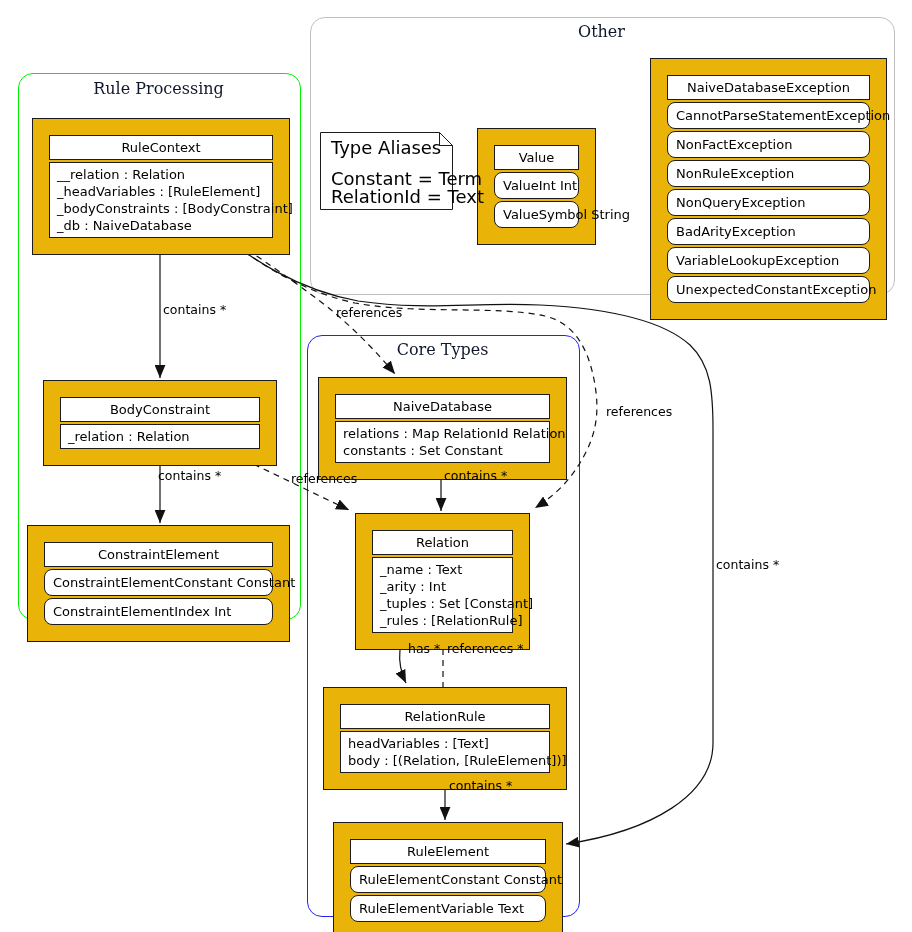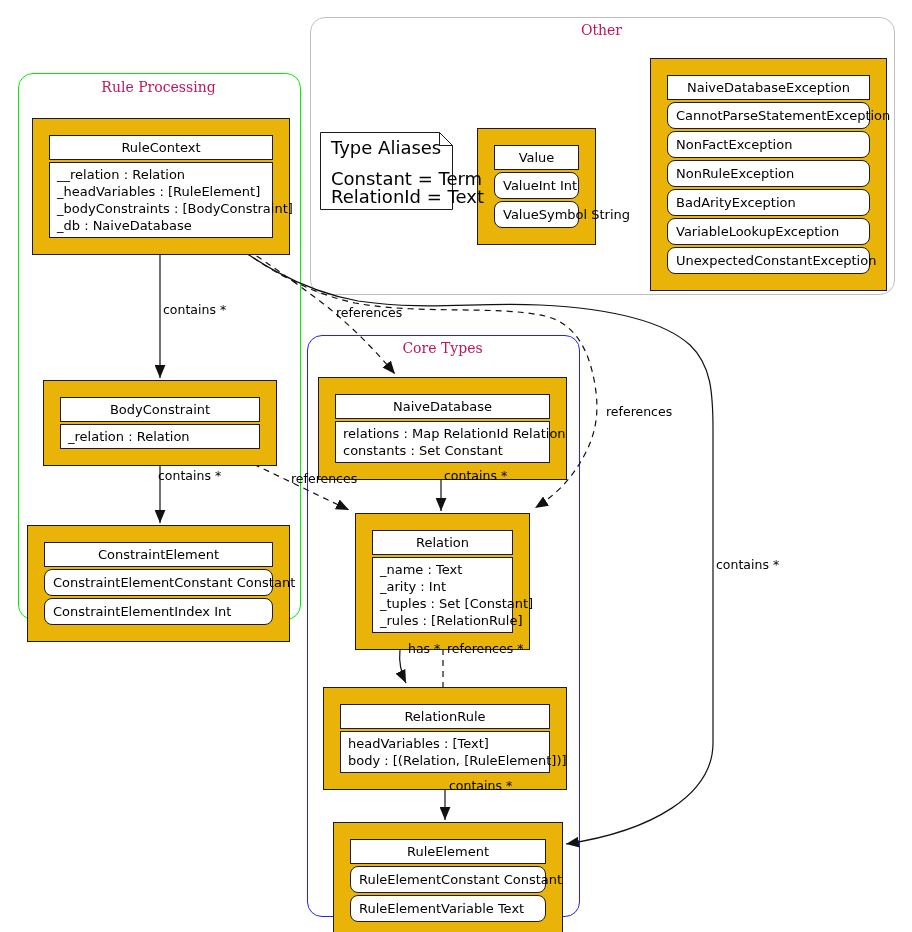--- a/index.html
+++ b/index.html
@@ -2,21 +2,21 @@
 <html><head>
 <meta charset="utf-8">
 <style>
   html,body{margin:0;padding:0;}
   body{
     width:912px;height:932px;position:relative;background:#ffffff;
     font-family:"DejaVu Sans","Liberation Sans",sans-serif;color:#000;overflow:hidden;
   }
   .group{position:absolute;border:1px solid #999;border-radius:15px;z-index:0;background:transparent;}
   .group-title{position:absolute;left:0;width:100%;text-align:center;
-    font-family:"DejaVu Serif","Liberation Serif",serif;font-size:14px;color:#be185d;z-index:1;}
+    font-family:"DejaVu Serif","Liberation Serif",serif;font-size:16px;color:#0f172a;z-index:1;}
   #edge-layer{position:absolute;left:0;top:0;z-index:1;pointer-events:none;}
   .box{position:absolute;box-sizing:border-box;background:#eab308;border:1px solid #1c1c1c;
        padding:16px;z-index:2;font-size:13px;line-height:17px;}
   .cell{border:1px solid #1c1c1c;background:#fff;}
   .cell + .cell{margin-top:2px;}
   .title-cell{text-align:center;padding:3px 4px;white-space:nowrap;}
   .body-cell{padding:3px 7px;}
   .body-cell .line{white-space:nowrap;}
   .row-cell{padding:4px 8px;white-space:nowrap;border-radius:8px;}
   .elabel{position:absolute;font-size:12.5px;line-height:14px;white-space:nowrap;z-index:3;}
@@ -120,20 +120,21 @@
   <div class="cell title-cell">Value</div>
   <div class="cell row-cell">ValueInt Int</div>
   <div class="cell row-cell">ValueSymbol String</div>
 </div>
 
 <div class="box" style="left:650px;top:58px;width:237px;">
   <div class="cell title-cell">NaiveDatabaseException</div>
   <div class="cell row-cell">CannotParseStatementException</div>
   <div class="cell row-cell">NonFactException</div>
   <div class="cell row-cell">NonRuleException</div>
+  <div class="cell row-cell">NonQueryException</div>
   <div class="cell row-cell">BadArityException</div>
   <div class="cell row-cell">VariableLookupException</div>
   <div class="cell row-cell">UnexpectedConstantException</div>
 </div>
 
 <div class="note-text" style="left:331px;top:139px;">Type Aliases</div>
 <div class="note-text" style="left:331px;top:170px;">Constant = Term</div>
 <div class="note-text" style="left:331px;top:188px;">RelationId = Text</div>
 
 <div class="elabel" style="left:163px;top:303px;">contains *</div>

